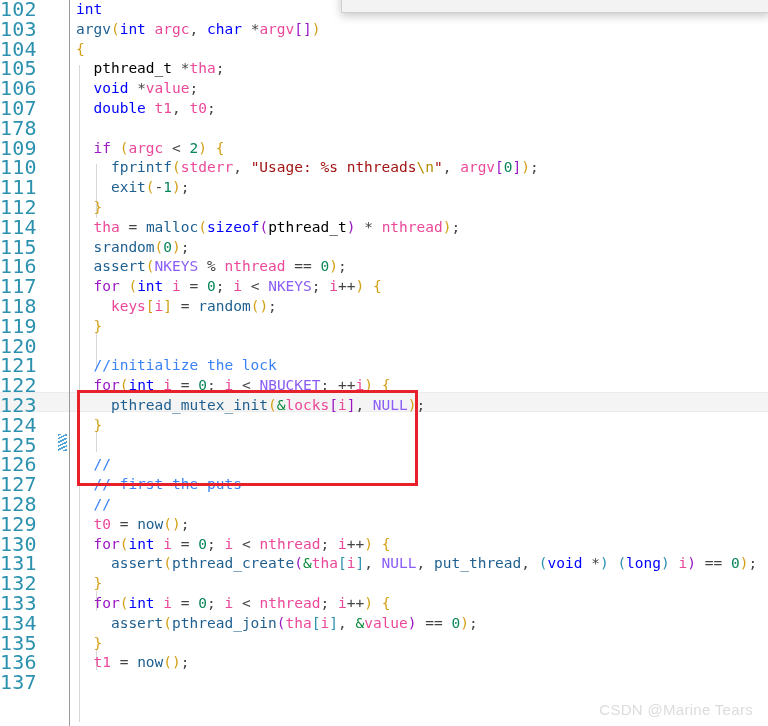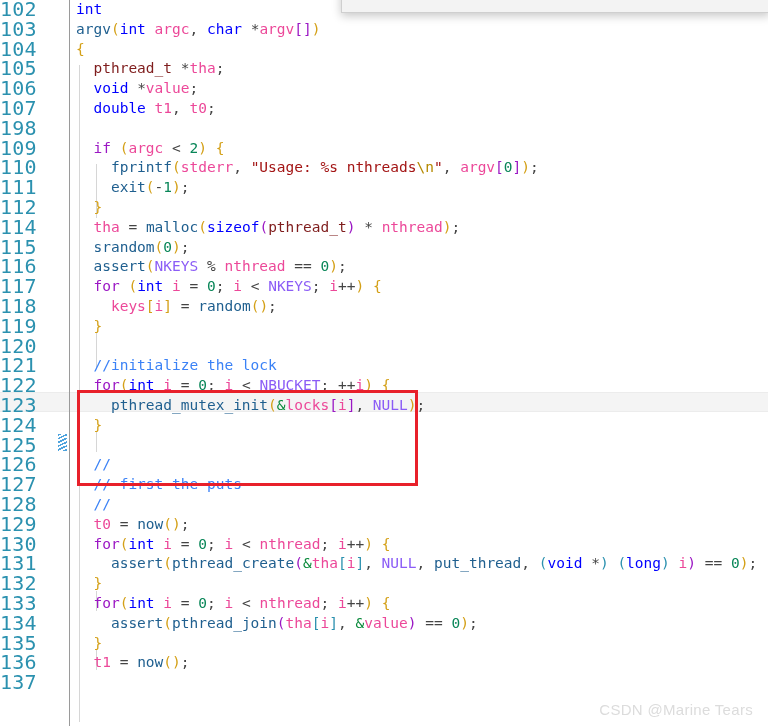--- a/index.html
+++ b/index.html
@@ -140,21 +140,21 @@
     font-family: "Liberation Sans", sans-serif;
     font-size: 15px;
     letter-spacing: .3px;
     z-index: 35;
     user-select: none;
   }
 
   
   .kw   { color: #9b17c4; }   
   .kw2  { color: #0000ff; }   
-  .type { color: #7f1d1d; }   
+  .type { color: #000000; }   
   .id   { color: #ec4899; text-align: center; }   
   .fn   { color: #1f5f8f; }
   .mac  { color: #8b5cf6; }   
   .num  { color: #098658; }   
   .str  { color: #a31515; }   
   .esc  { color: #b58900; }   
   .cmt  { color: #3b82f6; }   
   .op   { color: #444444; }   
   .p0   { color: #d4a017; }   
   .p1   { color: #9b17c4; }   
@@ -181,21 +181,21 @@
 
   <div id="change-marker"></div>
 
   <div class="code-rows" id="rows">
       <div class="row"><span class="lnum">102</span><span class="ltext"><span class="kw2">int</span></span></div>
       <div class="row"><span class="lnum">103</span><span class="ltext"><span class="fn">argv</span><span class="p0">(</span><span class="kw2">int</span> <span class="id">argc</span><span class="op">,</span> <span class="kw2">char</span> <span class="op">*</span><span class="id">argv</span><span class="p1">[</span><span class="p1">]</span><span class="p0">)</span></span></div>
       <div class="row"><span class="lnum">104</span><span class="ltext"><span class="p0">{</span></span></div>
       <div class="row"><span class="lnum">105</span><span class="ltext">  <span class="type">pthread_t</span> <span class="op">*</span><span class="id">tha</span><span class="op">;</span></span></div>
       <div class="row"><span class="lnum">106</span><span class="ltext">  <span class="kw2">void</span> <span class="op">*</span><span class="id">value</span><span class="op">;</span></span></div>
       <div class="row"><span class="lnum">107</span><span class="ltext">  <span class="kw2">double</span> <span class="id">t1</span><span class="op">,</span> <span class="id">t0</span><span class="op">;</span></span></div>
-      <div class="row"><span class="lnum">198</span><span class="ltext"></span></div>
+      <div class="row"><span class="lnum">178</span><span class="ltext"></span></div>
       <div class="row"><span class="lnum">109</span><span class="ltext">  <span class="kw">if</span> <span class="p0">(</span><span class="id">argc</span> <span class="op">&lt;</span> <span class="num">2</span><span class="p0">)</span> <span class="p0">{</span></span></div>
       <div class="row"><span class="lnum">110</span><span class="ltext">    <span class="fn">fprintf</span><span class="p0">(</span><span class="id">stderr</span><span class="op">,</span> <span class="str">"Usage: %s nthreads</span><span class="esc">\n</span><span class="str">"</span><span class="op">,</span> <span class="id">argv</span><span class="p1">[</span><span class="num">0</span><span class="p1">]</span><span class="p0">)</span><span class="op">;</span></span></div>
       <div class="row"><span class="lnum">111</span><span class="ltext">    <span class="fn">exit</span><span class="p0">(</span><span class="op">-</span><span class="num">1</span><span class="p0">)</span><span class="op">;</span></span></div>
       <div class="row"><span class="lnum">112</span><span class="ltext">  <span class="p0">}</span></span></div>
       <div class="row"><span class="lnum">114</span><span class="ltext">  <span class="id">tha</span> <span class="op">=</span> <span class="fn">malloc</span><span class="p0">(</span><span class="kw2">sizeof</span><span class="p1">(</span><span class="type">pthread_t</span><span class="p1">)</span> <span class="op">*</span> <span class="id">nthread</span><span class="p0">)</span><span class="op">;</span></span></div>
       <div class="row"><span class="lnum">115</span><span class="ltext">  <span class="fn">srandom</span><span class="p0">(</span><span class="num">0</span><span class="p0">)</span><span class="op">;</span></span></div>
       <div class="row"><span class="lnum">116</span><span class="ltext">  <span class="fn">assert</span><span class="p0">(</span><span class="mac">NKEYS</span> <span class="op">%</span> <span class="id">nthread</span> <span class="op">=</span><span class="op">=</span> <span class="num">0</span><span class="p0">)</span><span class="op">;</span></span></div>
       <div class="row"><span class="lnum">117</span><span class="ltext">  <span class="kw">for</span> <span class="p0">(</span><span class="kw2">int</span> <span class="id">i</span> <span class="op">=</span> <span class="num">0</span><span class="op">;</span> <span class="id">i</span> <span class="op">&lt;</span> <span class="mac">NKEYS</span><span class="op">;</span> <span class="id">i</span><span class="op">+</span><span class="op">+</span><span class="p0">)</span> <span class="p0">{</span></span></div>
       <div class="row"><span class="lnum">118</span><span class="ltext">    <span class="id">keys</span><span class="p0">[</span><span class="id">i</span><span class="p0">]</span> <span class="op">=</span> <span class="fn">random</span><span class="p0">(</span><span class="p0">)</span><span class="op">;</span></span></div>
       <div class="row"><span class="lnum">119</span><span class="ltext">  <span class="p0">}</span></span></div>

